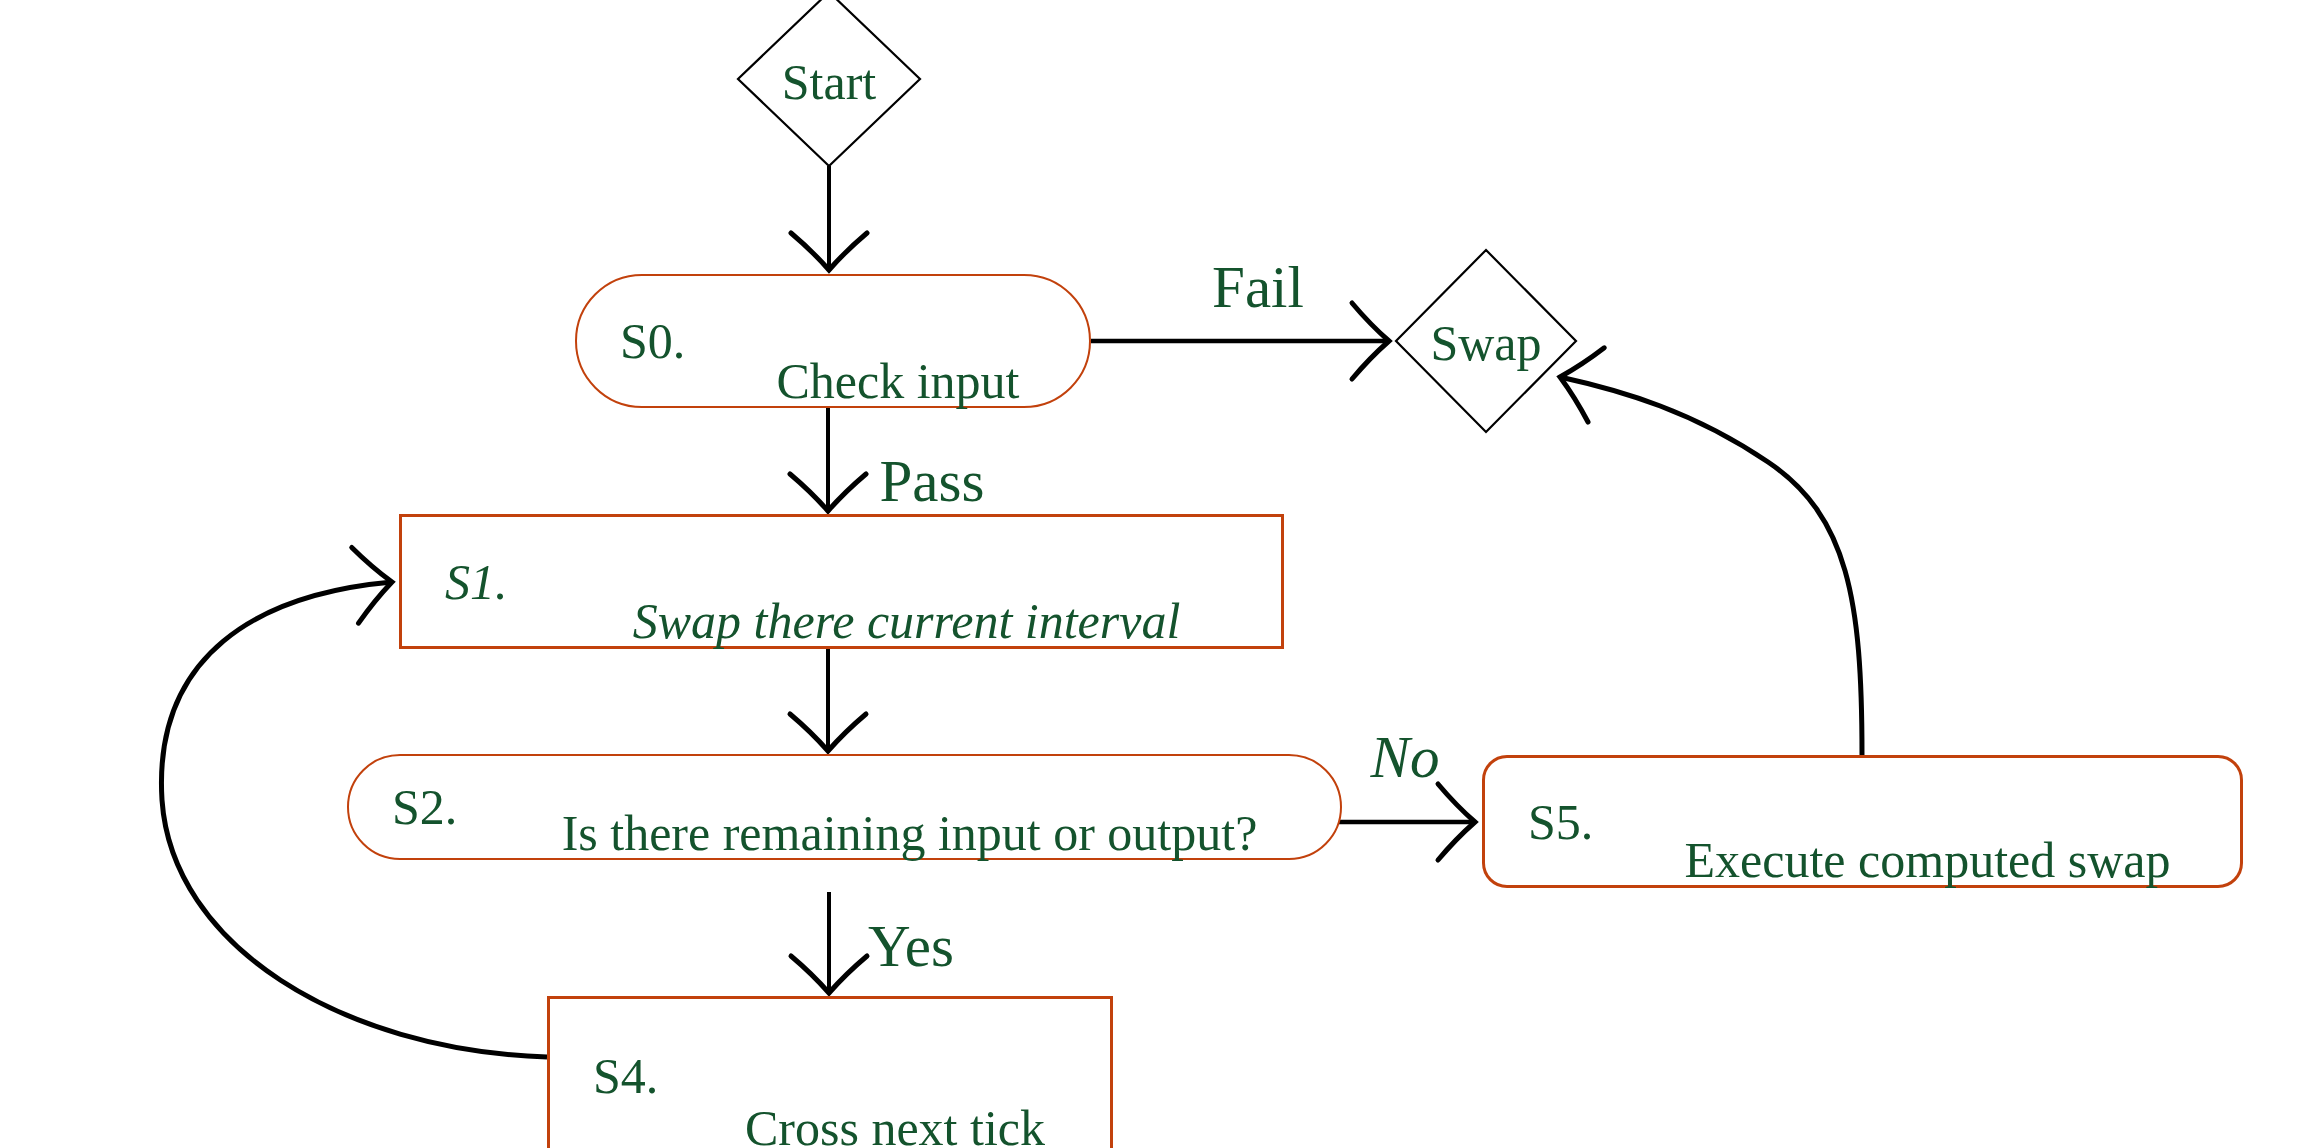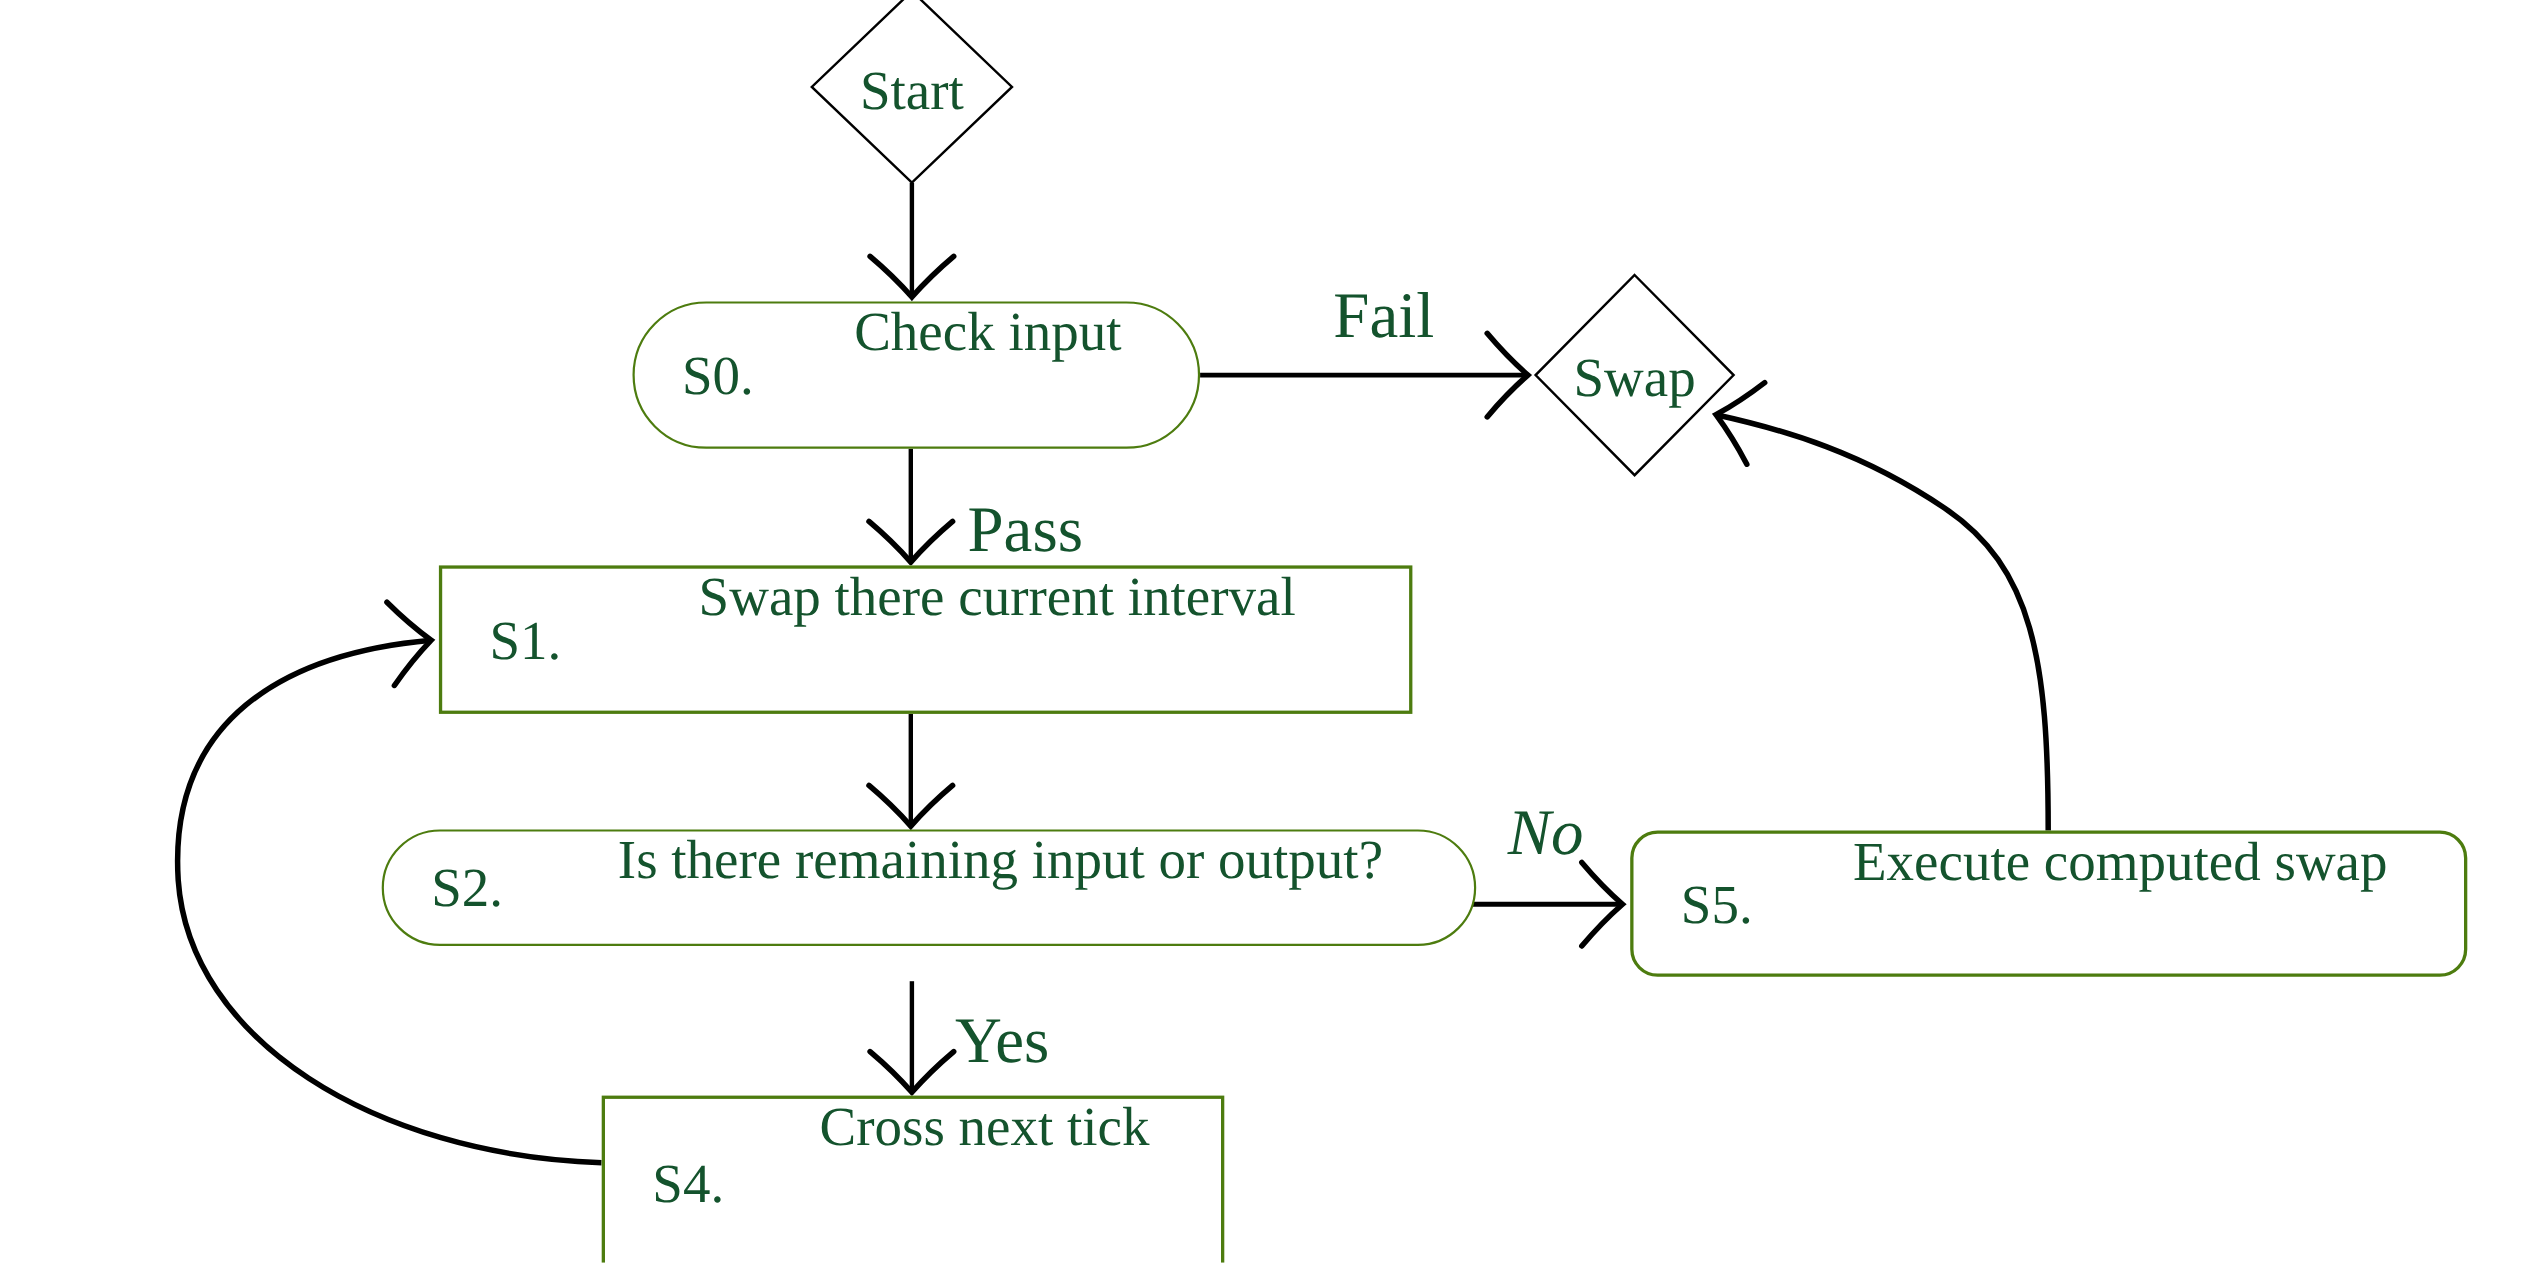--- a/index.html
+++ b/index.html
@@ -9,24 +9,24 @@
     background:#ffffff;
     overflow:hidden;
     font-family:"Liberation Serif","DejaVu Serif",serif;
     color:#14532d;
   }
   #edges { position:absolute; left:0; top:0; }
 
   .node {
     position:absolute;
     background:#ffffff;
-    border:3px solid #4d7c0f;
+    border:3px solid #c2410c;
     box-sizing:border-box;
     display:flex;
-    align-items:flex-start;
+    align-items:flex-end;
     font-size:50px;
     line-height:1;
     white-space:nowrap;
   }
   .node.stadium { border-width:2.5px; }
   .node .nid {
     position:absolute;
     left:43px;
     top:50%;
     transform:translateY(-50%);
@@ -80,21 +80,21 @@
   </svg>
 
   <span class="diamond-label" style="left:829px; top:82px;">Start</span>
   <span class="diamond-label" style="left:1486px; top:343px;">Swap</span>
 
   <div class="node stadium" style="left:575px; top:274px; width:516px; height:134px; border-radius:67px;">
     <span class="nid">S0.</span>
     <span class="ntext">Check input</span>
   </div>
 
-  <div class="node" style="left:399px; top:514px; width:885px; height:135px;">
+  <div class="node" style="left:399px; top:514px; width:885px; height:135px;font-style:italic;">
     <span class="nid">S1.</span>
     <span class="ntext">Swap there current interval</span>
   </div>
 
   <div class="node stadium" style="left:347px; top:754px; width:995px; height:106px; border-radius:69px;">
     <span class="nid">S2.</span>
     <span class="ntext">Is there remaining input or output?</span>
   </div>
 
   <div class="node" style="left:547px; top:996px; width:566px; height:160px;">

